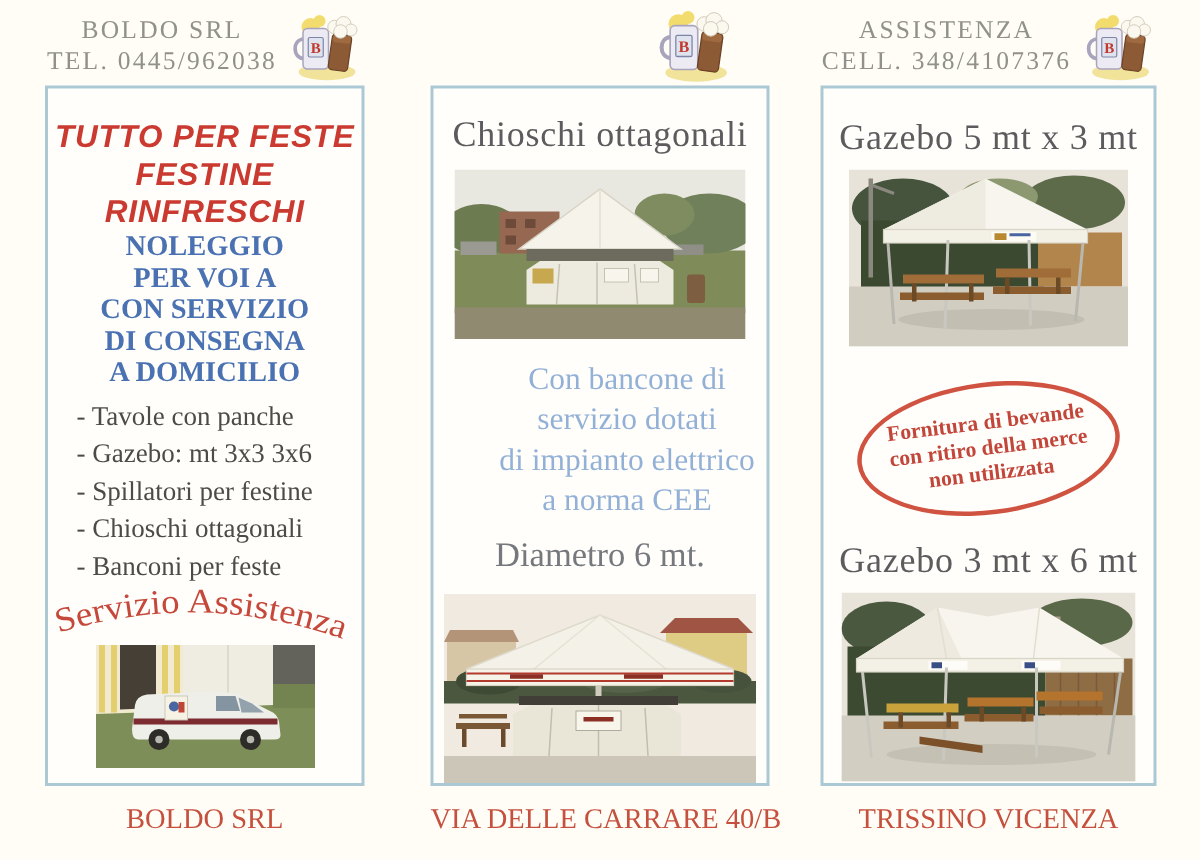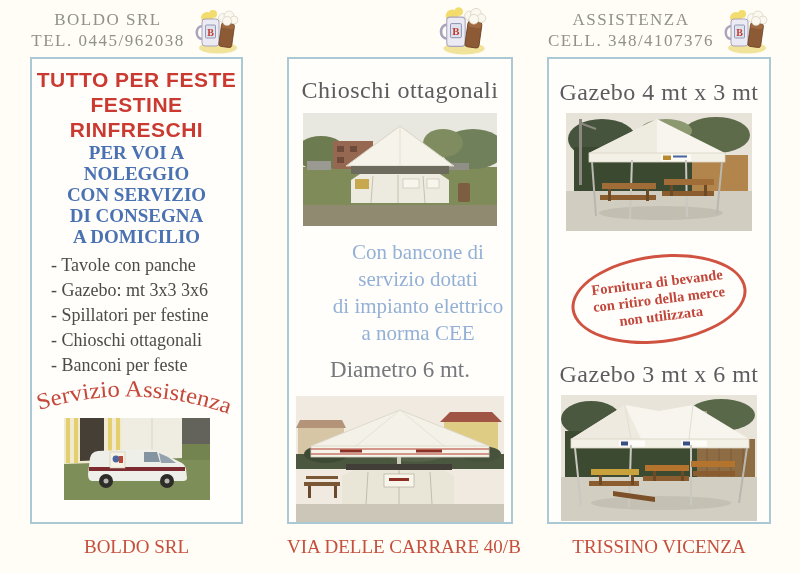--- a/index.html
+++ b/index.html
@@ -23,21 +23,21 @@
     background:#fffefb;border:2px solid #abc9d4;text-align:center;
   }
   #panel-left{left:30px;width:213px;}
   #panel-mid{left:287px;width:226px;}
   #panel-right{left:547px;width:224px;}
   
   .red-head{
     font-family:"Liberation Sans", sans-serif;font-weight:bold;
     color:#ca3a31;font-size:21px;line-height:25px;letter-spacing:.5px;white-space:nowrap;
   }
-  .red-heads{padding-top:8px;}
+  .red-heads{padding-top:20px;font-style:italic;}
   .intro{color:#4a72b2;font-weight:bold;font-size:19px;line-height:21px;white-space:nowrap;}
   .rent-list{margin-top:6px;text-align:left;padding-left:19px;color:#4b4b48;font-size:18px;line-height:25px;white-space:nowrap;}
   .arc-wrap{margin-top:-4px;height:44px;}
   .photo{display:block;margin:0 auto;}
   
   .panel-title{color:#5c5c5e;font-size:24px;line-height:30px;letter-spacing:.5px;white-space:nowrap;}
   #mid-title{margin-top:16px;margin-bottom:8px;}
   .mid-body{margin-top:13px;color:#93b1d6;font-size:21px;line-height:27px;padding-left:36px;}
   .mid-note{margin-top:9px;color:#75787c;font-size:23px;line-height:28px;}
   #kiosk2{margin-top:12px;}
@@ -109,22 +109,22 @@
     </svg>
 </div>
 
 <div class="panel" id="panel-left">
   <div class="red-heads">
     <div class="red-head">TUTTO PER FESTE</div>
     <div class="red-head">FESTINE</div>
     <div class="red-head">RINFRESCHI</div>
   </div>
   <div>
+    <div class="intro">NOLEGGIO</div>
     <div class="intro">PER VOI A</div>
-    <div class="intro">NOLEGGIO</div>
     <div class="intro">CON SERVIZIO</div>
     <div class="intro">DI CONSEGNA</div>
     <div class="intro">A DOMICILIO</div>
   </div>
   <div class="rent-list">
     <div>- Tavole con panche</div>
     <div>- Gazebo: mt 3x3 3x6</div>
     <div>- Spillatori per festine</div>
     <div>- Chioschi ottagonali</div>
     <div>- Banconi per feste</div>
@@ -232,21 +232,21 @@
     <rect x="93" y="82" width="20" height="3" fill="#8c2f24"></rect>
     <rect y="108" width="208" height="18" fill="#ccc6b8"></rect>
     <rect x="10" y="80" width="32" height="3" fill="#7a5836"></rect>
     <rect x="8" y="86" width="36" height="4" fill="#7a5836"></rect>
     <rect x="12" y="90" width="3" height="12" fill="#6a4a2c"></rect>
     <rect x="38" y="90" width="3" height="12" fill="#6a4a2c"></rect>
   </svg>
 </div>
 
 <div class="panel" id="panel-right">
-  <div class="panel-title" id="gz33-title">Gazebo 4 mt x 3 mt</div>
+  <div class="panel-title" id="gz33-title">Gazebo 5 mt x 3 mt</div>
 
   <svg class="photo" width="186" height="118" viewBox="0 0 186 118">
     <rect width="186" height="118" fill="#e7e3d9"></rect>
     <ellipse cx="36" cy="26" rx="34" ry="20" fill="#46543e"></ellipse>
     <ellipse cx="150" cy="22" rx="34" ry="18" fill="#5d6b4b"></ellipse>
     <ellipse cx="100" cy="18" rx="26" ry="12" fill="#8c9870"></ellipse>
     <rect x="8" y="34" width="122" height="46" fill="#3b4931"></rect>
     <rect x="126" y="42" width="56" height="36" fill="#b2854c"></rect>
     <rect x="13" y="6" width="3" height="66" fill="#8b897f"></rect>
     <line x1="14" y1="10" x2="30" y2="16" stroke="#8b897f" stroke-width="2"></line>

